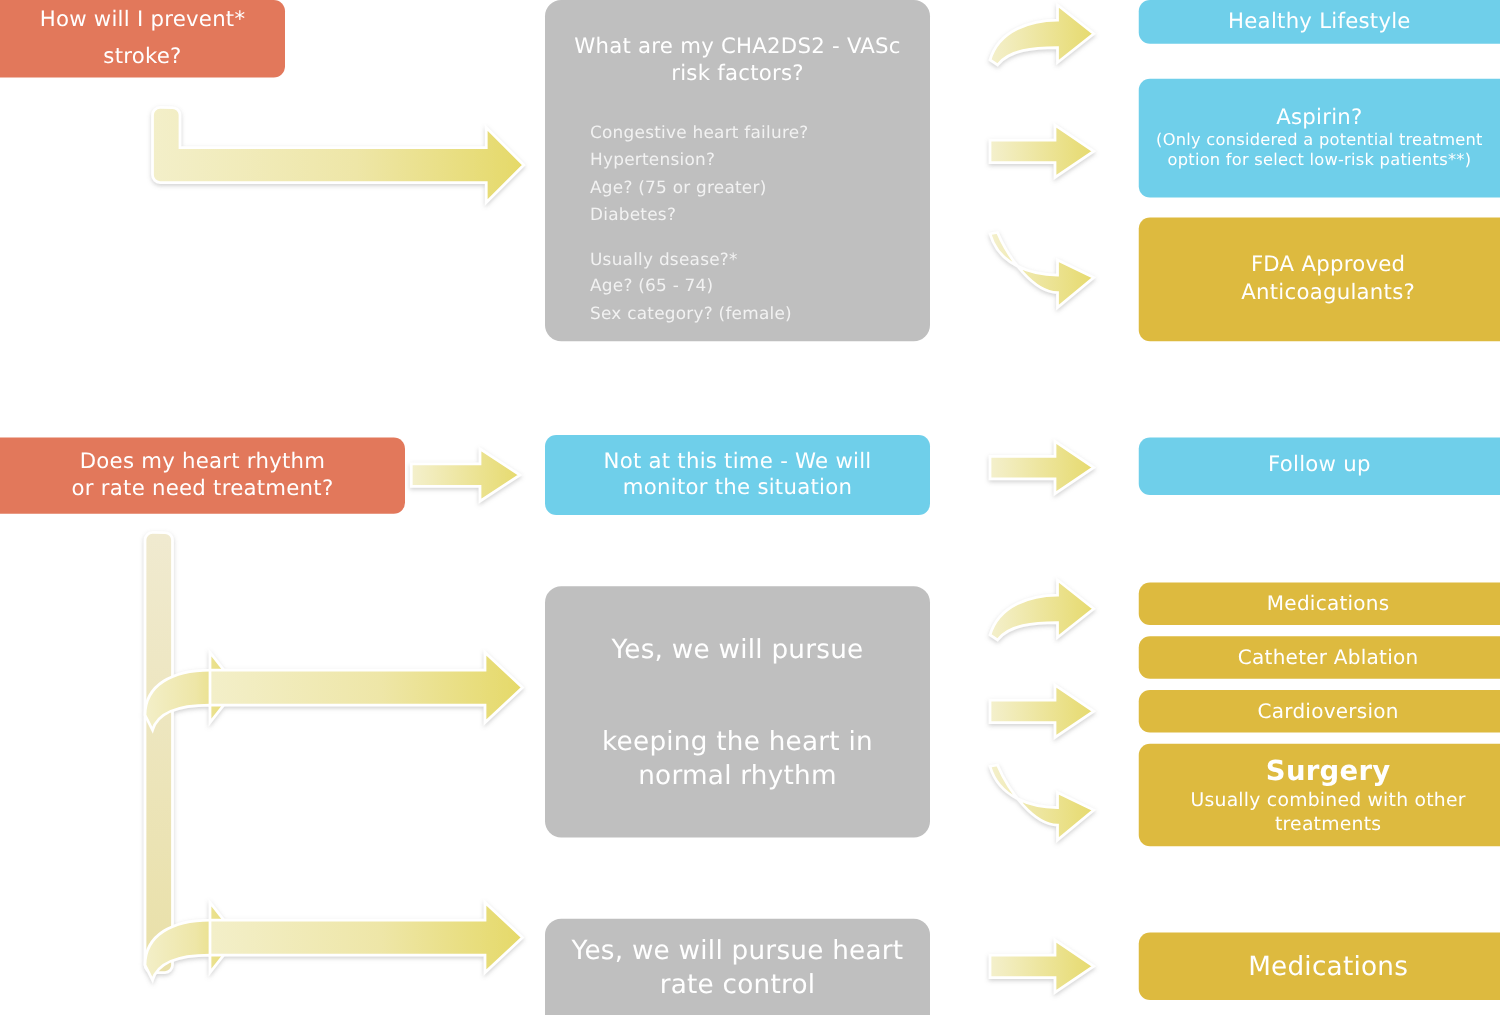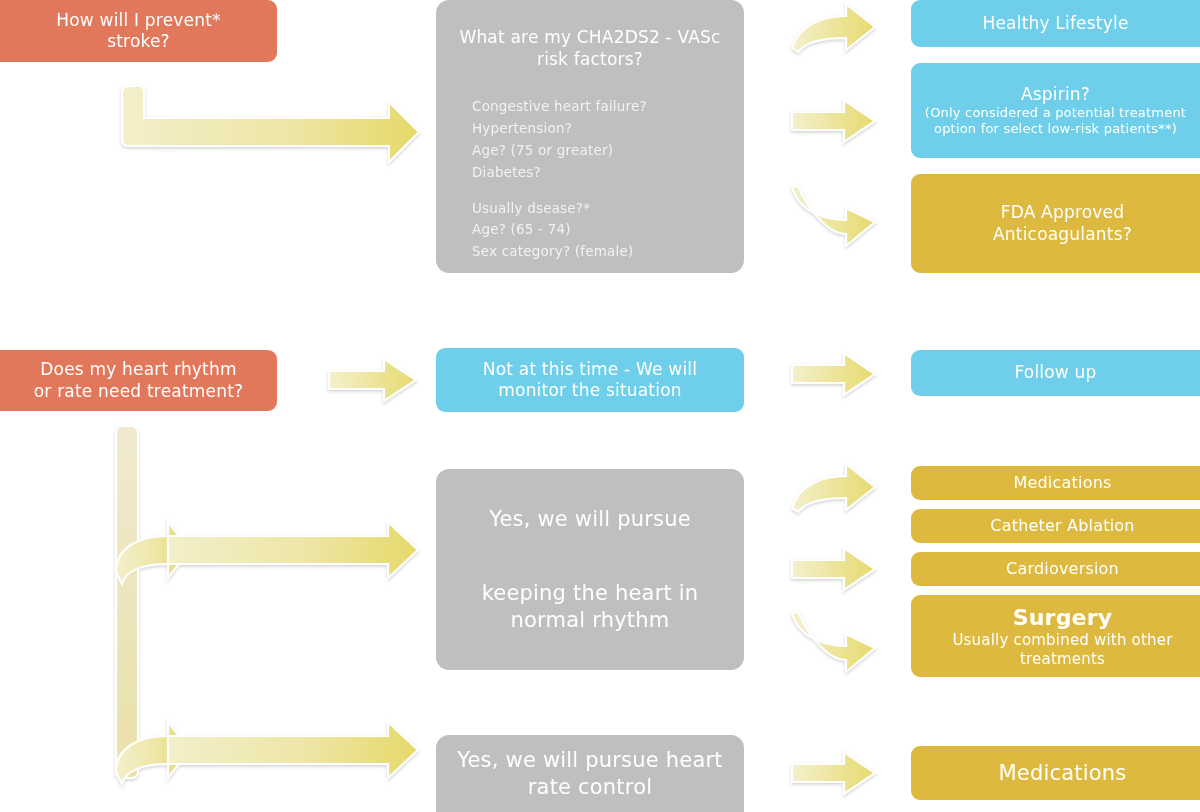--- a/index.html
+++ b/index.html
@@ -95,21 +95,21 @@
       <linearGradient id="gArrowSm" x1="0" y1="0" x2="1" y2="0">
         <stop offset="0%" stop-color="#f4f0cd"></stop>
         <stop offset="100%" stop-color="#e6da6d"></stop>
       </linearGradient>
       <filter id="softShadow" x="-30%" y="-30%" width="170%" height="170%">
         <feDropShadow dx="0" dy="1.5" stdDeviation="1.6" flood-color="#9a9a9a" flood-opacity="0.45"></feDropShadow>
       </filter>
     </defs>
   </svg>
 
-  <div class="node question" style="left:0px;top:0px;width:277px;height:62px;border-radius:0 9px 9px 0;">
+  <div class="node question" style="left:0px;top:0px;width:228px;height:62px;border-radius:0 9px 9px 0;justify-content:space-between;">
     <span class="n-title">How will I prevent*</span>
     <span class="n-title">stroke?</span>
   </div>
 
   <div class="conn" style="left:118px;top:84px;width:305px;height:66px;">
     <svg width="305" height="66" viewBox="0 0 305 66">
       <g filter="url(#softShadow)">
         <path d="M4,8 A6,6 0 0 1 10,2 L20,2 A6,6 0 0 1 26,8 L26,34 L271,34 L271,18 L301,48 L271,78 L271,62 L10,62 A6,6 0 0 1 4,56 Z" fill="url(#gArrowH)" stroke="#ffffff" stroke-width="2.2"></path>
       </g>
     </svg>
@@ -133,21 +133,21 @@
   </div>
 
   <div class="arrow" style="left:789px;top:2px;width:90px;height:52px;">
     <svg width="90" height="52" viewBox="0 0 90 52">
       <g filter="url(#softShadow)">
         <path d="M3,46 C10,22 36,14 57,14 L57,2 L86,25 L57,48 L57,36 C38,36 18,38 9,50 Z" fill="url(#gArrowSm)" stroke="#ffffff" stroke-width="2.2"></path>
       </g>
     </svg>
   </div>
 
-  <div class="node blue" style="left:911px;top:0px;width:289px;height:47px;border-radius:9px 0 0 9px;">
+  <div class="node blue" style="left:911px;top:0px;width:289px;height:35px;border-radius:9px 0 0 9px;">
     <span class="n-title">Healthy Lifestyle</span>
   </div>
 
   <div class="arrow" style="left:789px;top:97px;width:90px;height:48px;">
     <svg width="90" height="48" viewBox="0 0 90 48">
       <g filter="url(#softShadow)">
         <path d="M3,15 L55,15 L55,3 L86,24 L55,45 L55,33 L3,33 Z" fill="url(#gArrowSm)" stroke="#ffffff" stroke-width="2.2"></path>
       </g>
     </svg>
   </div>
@@ -164,21 +164,21 @@
         <path d="M3,5 C10,30 36,38 57,38 L57,26 L86,40 L57,64 L57,52 C38,52 18,25 9,4 Z" fill="url(#gArrowSm)" stroke="#ffffff" stroke-width="2.2" transform="translate(0,-6)"></path>
       </g>
     </svg>
   </div>
 
   <div class="node gold" style="left:911px;top:174px;width:289px;height:99px;border-radius:9px 0 0 9px;">
     <span class="n-title">FDA Approved</span>
     <span class="n-title">Anticoagulants?</span>
   </div>
 
-  <div class="node question" style="left:0px;top:350px;width:277px;height:61px;border-radius:0 9px 9px 0;">
+  <div class="node question" style="left:0px;top:350px;width:324px;height:61px;border-radius:0 9px 9px 0;">
     <span class="n-title">Does my heart rhythm</span>
     <span class="n-title">or rate need treatment?</span>
   </div>
 
   <div class="arrow" style="left:326px;top:356px;width:94px;height:48px;">
     <svg width="94" height="48" viewBox="0 0 94 48">
       <g filter="url(#softShadow)">
         <path d="M3,15 L58,15 L58,3 L90,24 L58,45 L58,33 L3,33 Z" fill="url(#gArrowSm)" stroke="#ffffff" stroke-width="2.2"></path>
       </g>
     </svg>

